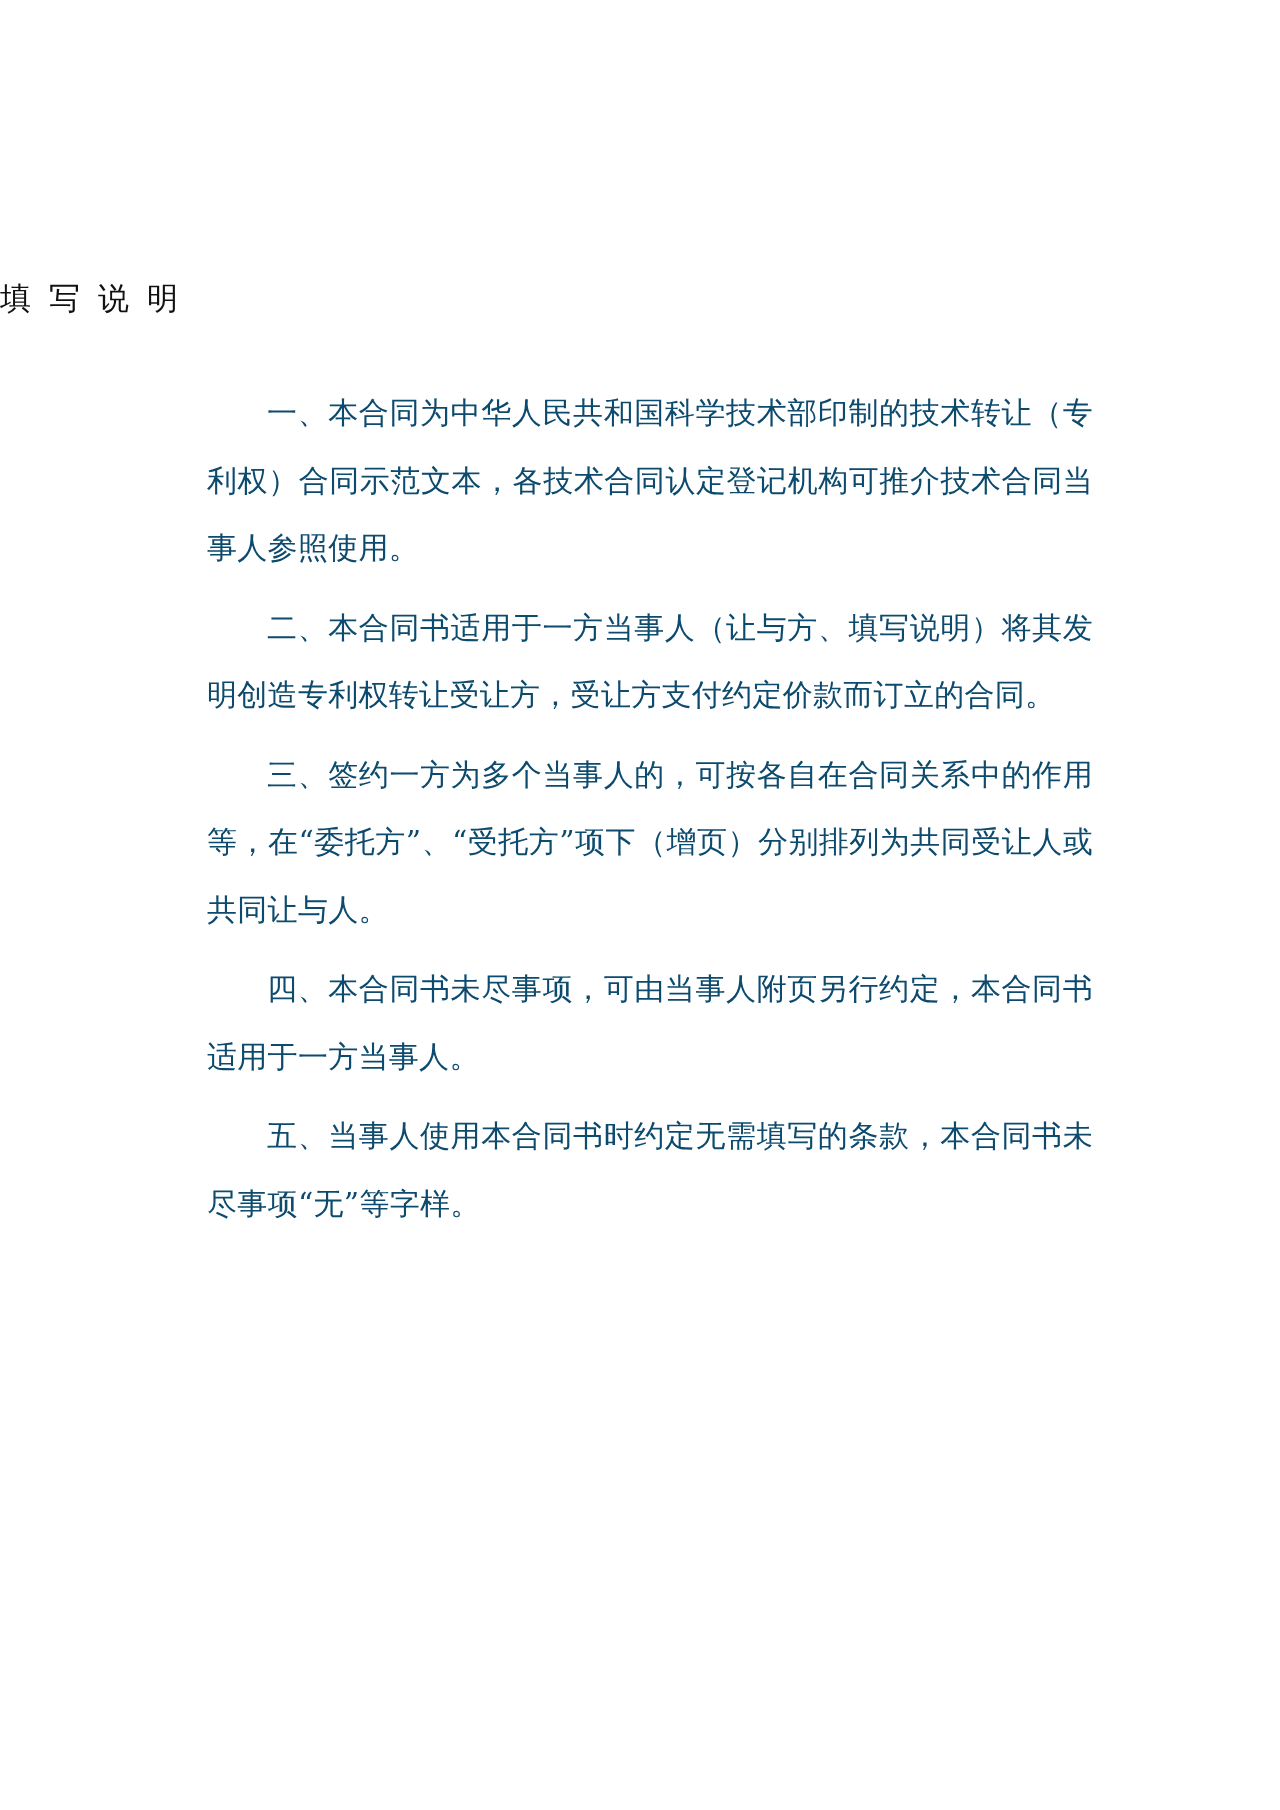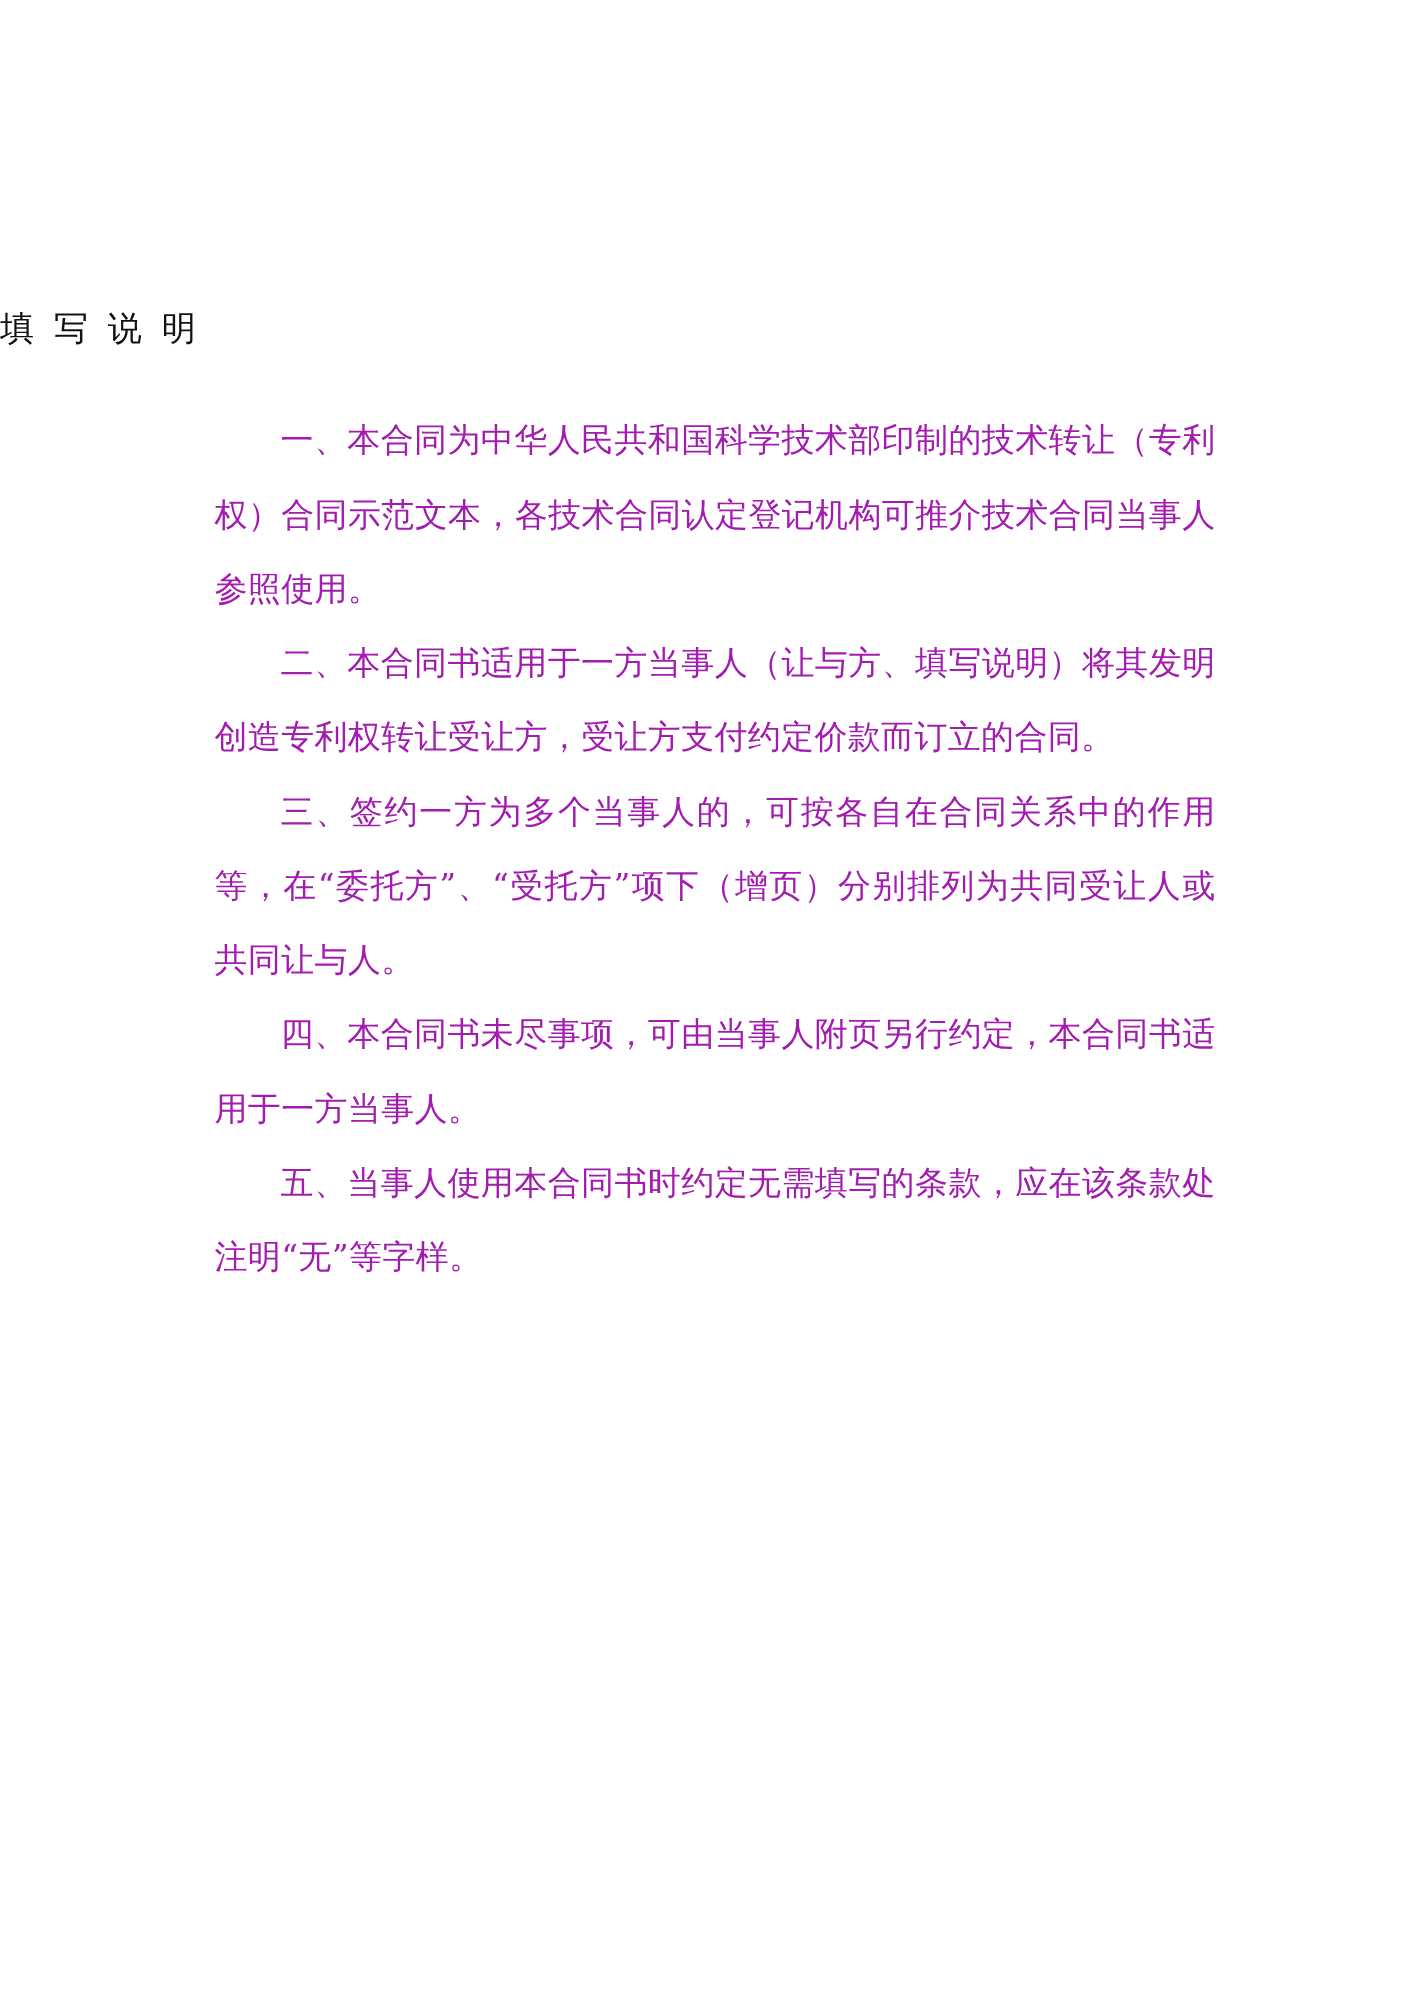--- a/index.html
+++ b/index.html
@@ -36,37 +36,37 @@
       color: #111111;
       margin-top: 47px;
     }
     .body-text {
       position: absolute;
       left: 195px;
       top: 367px;
       width: 910px;
     }
     .para {
-      margin: 0;
+      margin: 12px;
       padding: 0;
       font-size: 30px;
       line-height: 67.5px;
       text-indent: 60px;
       text-align: justify;
       letter-spacing: 0.3px;
       word-break: break-all;
-      color: #a21caf;
+      color: #0c4a6e;
     }
   </style>
 </head>
 <body>
 
 <div class="page">
   <div class="title">填写说明</div>
 
   <div class="body-text">
     <p class="para">一、本合同为中华人民共和国科学技术部印制的技术转让（专利权）合同示范文本，各技术合同认定登记机构可推介技术合同当事人参照使用。</p>
     <p class="para">二、本合同书适用于一方当事人（让与方、填写说明）将其发明创造专利权转让受让方，受让方支付约定价款而订立的合同。</p>
     <p class="para">三、签约一方为多个当事人的，可按各自在合同关系中的作用等，在“委托方”、“受托方”项下（增页）分别排列为共同受让人或共同让与人。</p>
     <p class="para">四、本合同书未尽事项，可由当事人附页另行约定，本合同书适用于一方当事人。</p>
-    <p class="para">五、当事人使用本合同书时约定无需填写的条款，应在该条款处注明“无”等字样。</p>
+    <p class="para">五、当事人使用本合同书时约定无需填写的条款，本合同书未尽事项“无”等字样。</p>
   </div>
 </div>
 
 </body></html>

